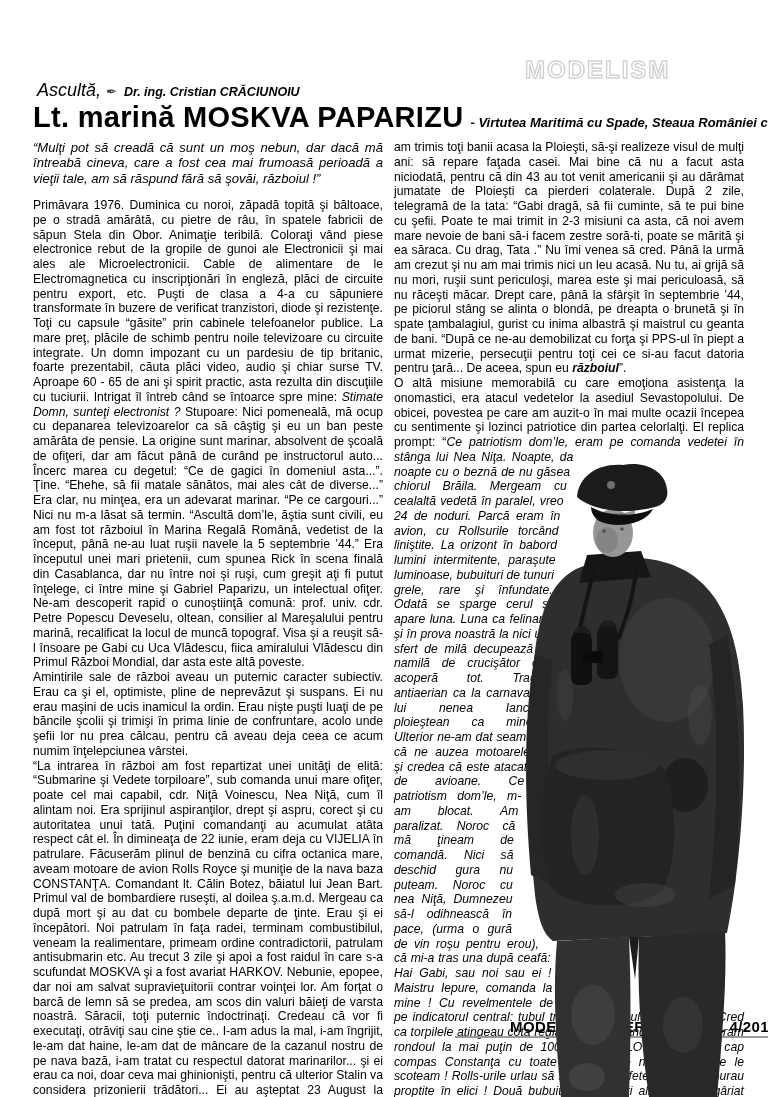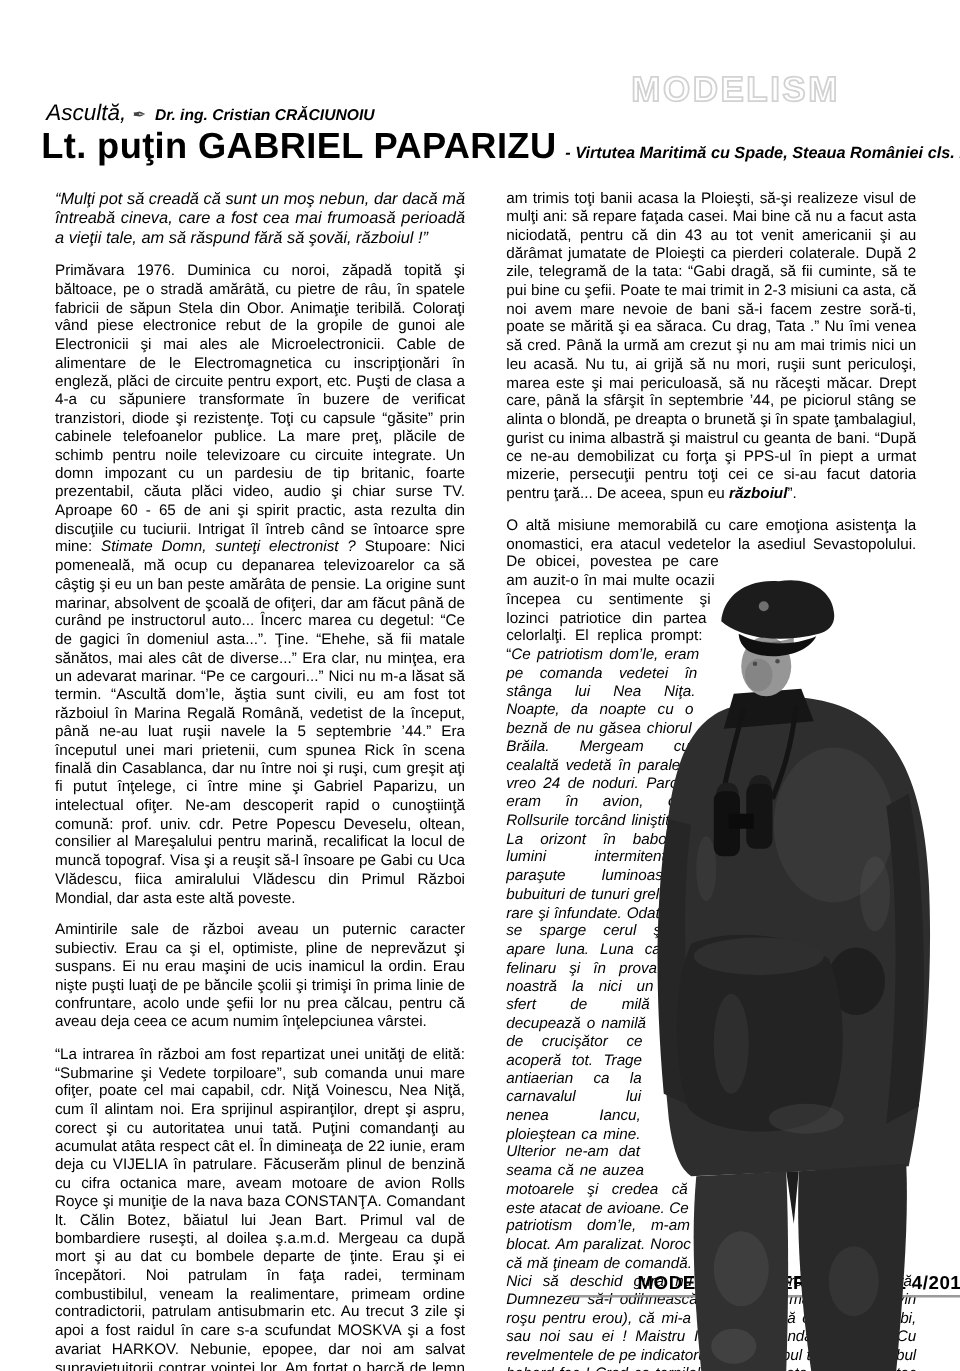--- a/index.html
+++ b/index.html
@@ -1,34 +1,34 @@
 <!DOCTYPE html>
 <html><head>
 <meta charset="utf-8">
 <style>
   html,body{margin:0;padding:0;}
   body{
     width:768px;height:1097px;position:relative;background:#ffffff;
     font-family:"Liberation Sans", sans-serif;color:#000;overflow:hidden;
   }
   .watermark{
-    position:absolute;top:56px;left:505px;
-    font-size:28px;font-weight:bold;letter-spacing:2px;
+    position:absolute;top:56px;left:525px;
+    font-size:24px;font-weight:bold;letter-spacing:2px;
     color:#ffffff;-webkit-text-stroke:1.4px #d2d2d2;text-stroke:1.4px #d2d2d2;
   }
   .header-line{position:absolute;top:80px;left:37px;white-space:nowrap;}
   .section-label{font-style:italic;font-size:18px;}
   .pen-icon{font-size:13px;color:#444;margin:0 7px 0 5px;display:inline-block;}
   .author{font-style:italic;font-weight:bold;font-size:12.5px;text-align:right;}
   .title-row{position:absolute;top:101px;left:33px;width:730px;white-space:nowrap;}
   .title-main{font-size:29px;font-weight:bold;letter-spacing:0.3px;}
   .title-sub{font-size:13px;font-weight:bold;font-style:italic;margin-left:7px;}
   .columns{position:absolute;top:140px;left:33px;width:712px;display:flex;gap:11px;z-index:1;}
   .col{width:350px;font-size:12.2px;line-height:14.75px;text-align:justify;}
-  .col p{margin:11px;}
+  .col p{margin:0;}
   .quote{font-style:italic;font-size:13.1px;line-height:15.4px;margin-bottom:12px !important;}
   .i{font-style:italic;}
   .bi{font-style:italic;font-weight:bold;}
   .photo-spacer{
     float:right;width:250px;height:870px;
     shape-outside: polygon(82px 312px, 250px 312px, 250px 870px, 60px 870px, 56px 800px, 18px 788px, 20px 700px, 48px 560px, 66px 385px);
   }
   .photo{position:absolute;left:495px;top:455px;width:273px;height:642px;z-index:3;}
   .photo svg{display:block;width:100%;height:100%;}
   .footer{
@@ -40,21 +40,21 @@
 </head>
 <body>
 
 <div class="watermark">MODELISM</div>
 
 <div class="header-line">
   <span class="section-label">Ascultă,</span><span class="pen-icon">✒</span><span class="author">Dr. ing. Cristian CRĂCIUNOIU</span>
 </div>
 
 <div class="title-row">
-  <span class="title-main">Lt. puţin GABRIEL PAPARIZU</span><span class="title-sub">- Virtutea Maritimă cu Spade, Steaua României cls. III-a etc.</span>
+  <span class="title-main">Lt. marină MOSKVA PAPARIZU</span><span class="title-sub">- Virtutea Maritimă cu Spade, Steaua României cls. III-a etc.</span>
 </div>
 
 <div class="columns">
   <div class="col">
     <p class="quote">“Mulţi pot să creadă că sunt un moş nebun, dar dacă mă întreabă cineva, care a fost cea mai frumoasă perioadă a vieţii tale, am să răspund fără să şovăi, războiul !”</p>
     <p><span>Primăvara 1976. Duminica cu noroi, zăpadă topită şi băltoace, pe o stradă amărâtă, cu pietre de râu, în spatele fabricii de săpun Stela din Obor. Animaţie teribilă. Coloraţi vând piese electronice rebut de la gropile de gunoi ale Electronicii şi mai ales ale Microelectronicii. Cable de alimentare de le Electromagnetica cu inscripţionări în engleză, plăci de circuite pentru export, etc.  Puşti de clasa a 4-a cu săpuniere transformate în buzere de verificat tranzistori, diode şi rezistenţe. Toţi cu capsule “găsite” prin cabinele telefoanelor publice. La mare preţ, plăcile de schimb pentru noile televizoare cu circuite integrate. Un domn impozant cu un pardesiu de tip britanic, foarte prezentabil, căuta plăci video, audio şi chiar surse TV.  Aproape 60 - 65 de ani şi spirit practic, asta rezulta din discuţiile cu tuciurii. Intrigat îl întreb când se întoarce spre mine: </span><span class="i">Stimate Domn, sunteţi electronist ?</span><span> Stupoare: Nici pomeneală, mă ocup cu depanarea televizoarelor ca să câştig şi eu un ban peste amărâta de pensie. La origine sunt marinar, absolvent de şcoală de ofiţeri, dar am făcut până de curând pe instructorul auto... Încerc marea cu degetul: “Ce de gagici în domeniul asta...”. Ţine. “Ehehe, să fii matale sănătos, mai ales cât de diverse...” Era clar, nu minţea, era un adevarat marinar. “Pe ce cargouri...” Nici nu m-a lăsat să termin. “Ascultă dom’le, ăştia sunt civili, eu am fost tot războiul în Marina Regală Română, vedetist de la început, până ne-au luat ruşii navele la 5 septembrie ’44.” Era începutul unei mari prietenii, cum spunea Rick în scena finală din Casablanca, dar nu între noi şi ruşi, cum greşit aţi fi putut înţelege, ci între mine şi Gabriel Paparizu, un intelectual ofiţer. Ne-am descoperit rapid o cunoştiinţă comună: prof. univ. cdr. Petre Popescu Deveselu, oltean, consilier al Mareşalului pentru marină, recalificat la locul de muncă topograf. Visa şi a reuşit să-l însoare pe Gabi cu Uca Vlădescu, fiica amiralului Vlădescu din Primul Război Mondial, dar asta este altă poveste.</span></p>
     <p>Amintirile sale de război aveau un puternic caracter subiectiv. Erau ca şi el, optimiste, pline de neprevăzut şi suspans. Ei nu erau maşini de ucis inamicul la ordin. Erau nişte puşti luaţi de pe băncile şcolii şi trimişi în prima linie de confruntare, acolo unde şefii lor nu prea călcau, pentru că aveau deja ceea ce acum numim înţelepciunea vârstei.</p>
     <p>“La intrarea în război am fost repartizat unei unităţi de elită: “Submarine şi Vedete torpiloare”, sub comanda unui mare ofiţer, poate cel mai capabil, cdr. Niţă Voinescu, Nea Niţă, cum îl alintam noi. Era sprijinul aspiranţilor, drept şi aspru, corect şi cu autoritatea unui tată. Puţini comandanţi au acumulat atâta respect cât el. În dimineaţa de 22 iunie, eram deja cu VIJELIA în patrulare. Făcuserăm plinul de benzină cu cifra octanica mare, aveam motoare de avion Rolls Royce şi muniţie de la nava baza CONSTANŢA. Comandant lt. Călin Botez, băiatul lui Jean Bart. Primul val de bombardiere ruseşti, al doilea ş.a.m.d. Mergeau ca după mort şi au dat cu bombele departe de ţinte. Erau şi ei începători. Noi patrulam în faţa radei, terminam combustibilul, veneam la realimentare, primeam ordine contradictorii, patrulam antisubmarin etc. Au trecut 3 zile şi apoi a fost raidul în care s-a scufundat MOSKVA şi a fost avariat HARKOV. Nebunie, epopee, dar noi am salvat supravieţuitorii contrar voinţei lor. Am forţat o barcă de lemn să se predea, am scos din valuri băieţi de varsta noastră. Săracii, toţi puternic îndoctrinaţi. Credeau că vor fi executaţi, otrăviţi sau cine ştie ce.. I-am adus la mal, i-am îngrijit, le-am dat haine, le-am dat de mâncare de la cazanul nostru de pe nava bază, i-am tratat cu respectul datorat marinarilor... şi ei erau ca noi, doar ceva mai ghinionişti, pentru că ulterior Stalin va considera prizonierii trădători... Ei au aşteptat 23 August la Oieşti, Argeş în condiţii omeneşti şi de acolo au plecat în Siberia. Despre comandantul Tihonov, circula o legendă. A dorit să se scufunde cu nava, dar a fost imposibil. A evadat de la Oieşti, în 1942 , a ajuns la “partizanii” din zona Odesei, a luptat şi a murit în 1943 în condiţii necunoscute, dar fericit: familia lui nu a avut de suferit. Dar, să revenim.</p>
 
   </div>

